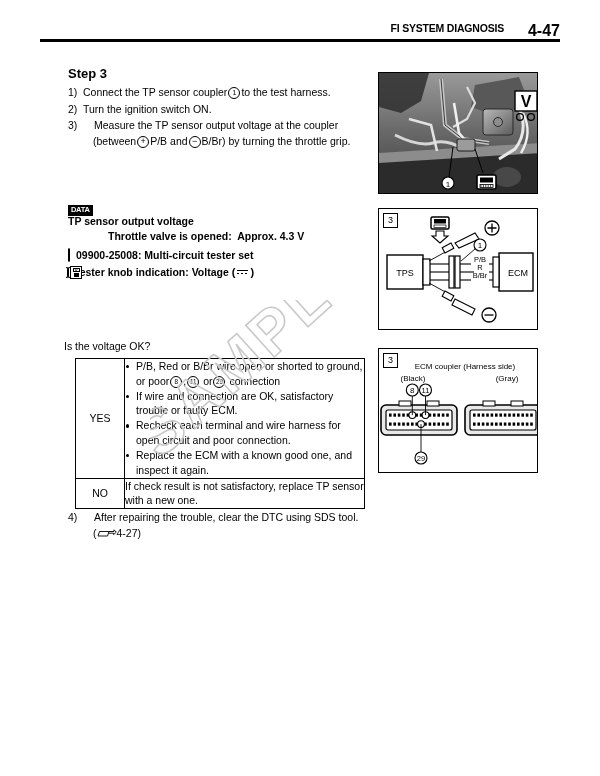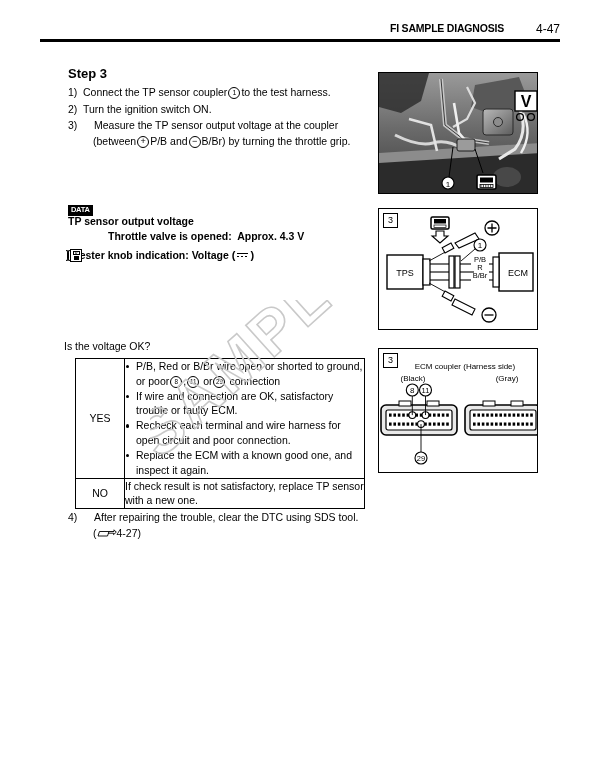--- a/index.html
+++ b/index.html
@@ -37,22 +37,22 @@
     top: 0;
     font-size: 10.5px;
     font-weight: bold;
     letter-spacing: -0.2px;
     white-space: nowrap;
   }
   .header-page {
     position: absolute;
     right: 0;
     top: 0;
-    font-size: 12px;
-    font-weight: normal;
+    font-size: 16px;
+    font-weight: bold;
     white-space: nowrap;
   }
   .header-rule {
     position: absolute;
     left: 0;
     right: 0;
     top: 17px;
     height: 3px;
     background: #000;
   }
@@ -423,21 +423,21 @@
     z-index: 40;
   }
   .watermark svg { display: block; }
 </style>
 </head>
 <body>
 
 <div class="page">
 
   <div class="header">
-    <div class="header-title">FI SAMPLE DIAGNOSIS</div>
+    <div class="header-title">FI SYSTEM DIAGNOSIS</div>
     <div class="header-page">4-47</div>
     <div class="header-rule"></div>
   </div>
 
   <div class="left-col">
     <div class="step-title">Step 3</div>
 
     <div class="step-list">
 
       <div class="step-item">
@@ -463,20 +463,26 @@
 
   <div class="spec-block">
 
     <div class="spec-row">
       <span class="data-badge">DATA</span>
       <span class="spec-label">TP sensor output voltage</span>
     </div>
 
     <div class="spec-sub">Throttle valve is opened:  Approx. 4.3 V</div>
 
+    <div class="tool-row">
+      <span class="tool-icon">
+        <span class="icon-tester-set"></span>
+      </span>
+      <span>09900-25008: Multi-circuit tester set</span>
+    </div>
 
     <div class="tool-row">
       <span class="tool-icon">
         <span class="icon-knob">
           <span class="karc-l"></span>
           <span class="karc-r"></span>
           <span class="kbody"></span>
           <span class="kscreen">V</span>
           <span class="kknob"></span>
         </span>

